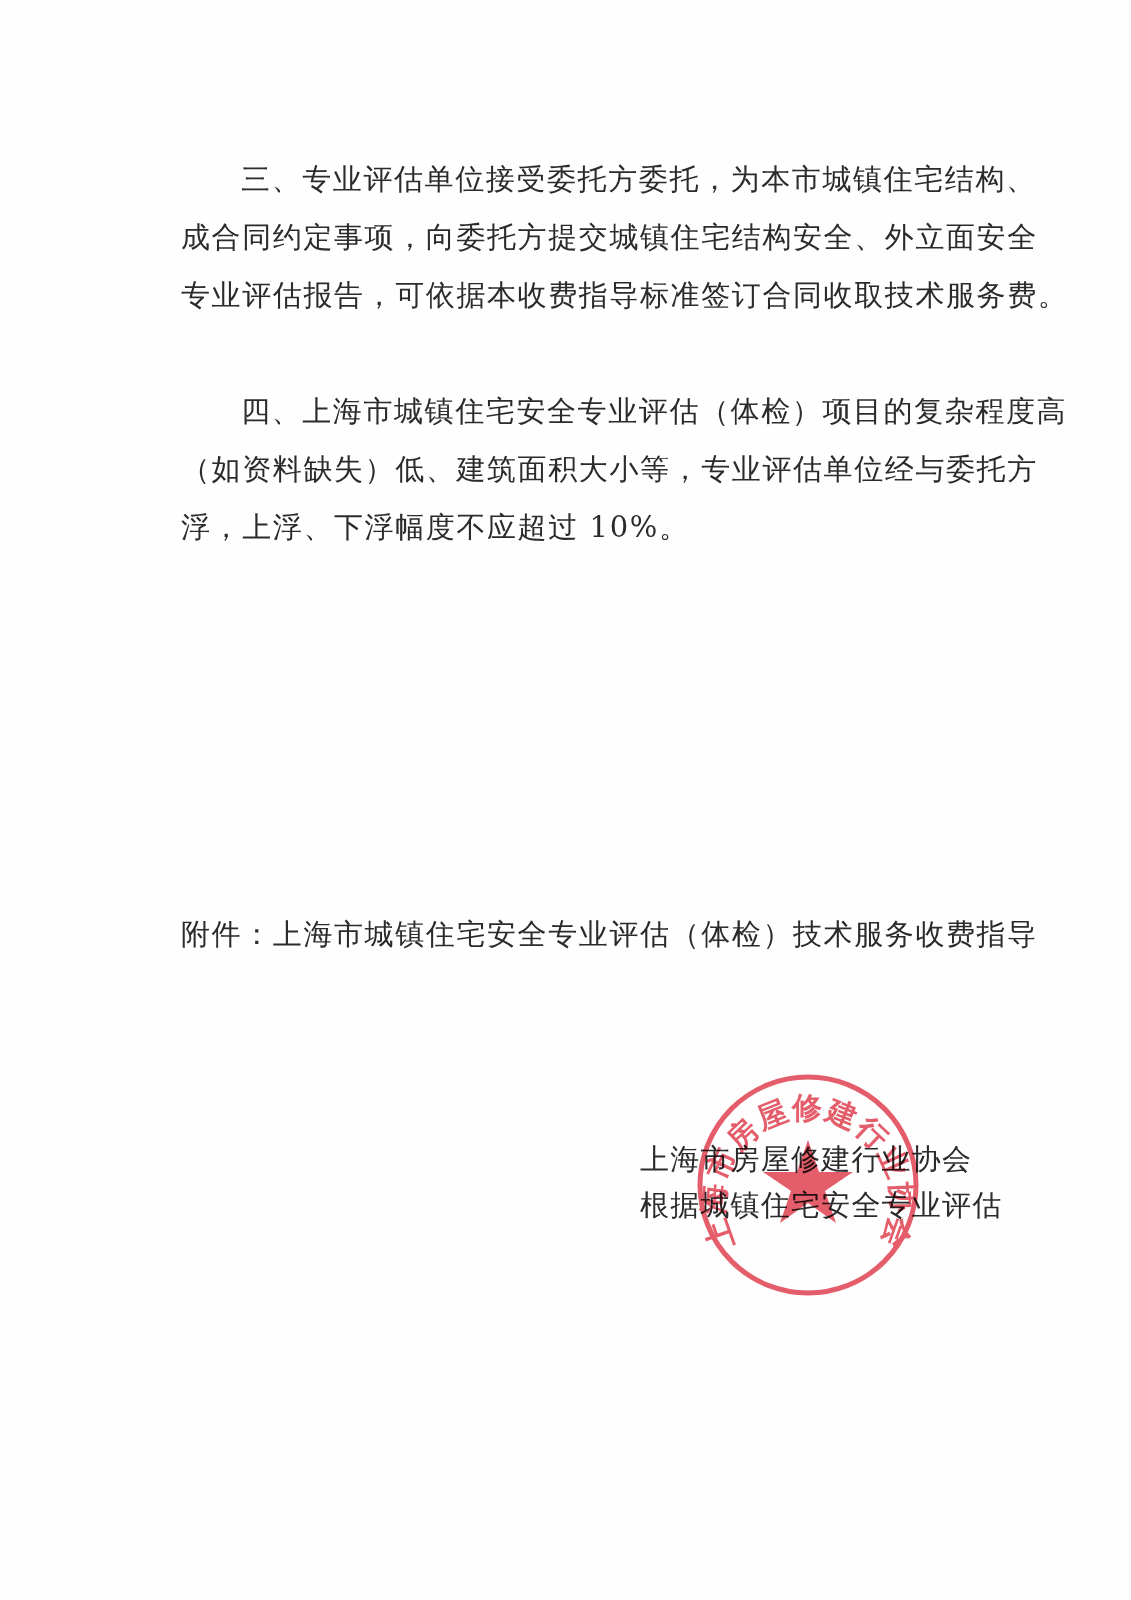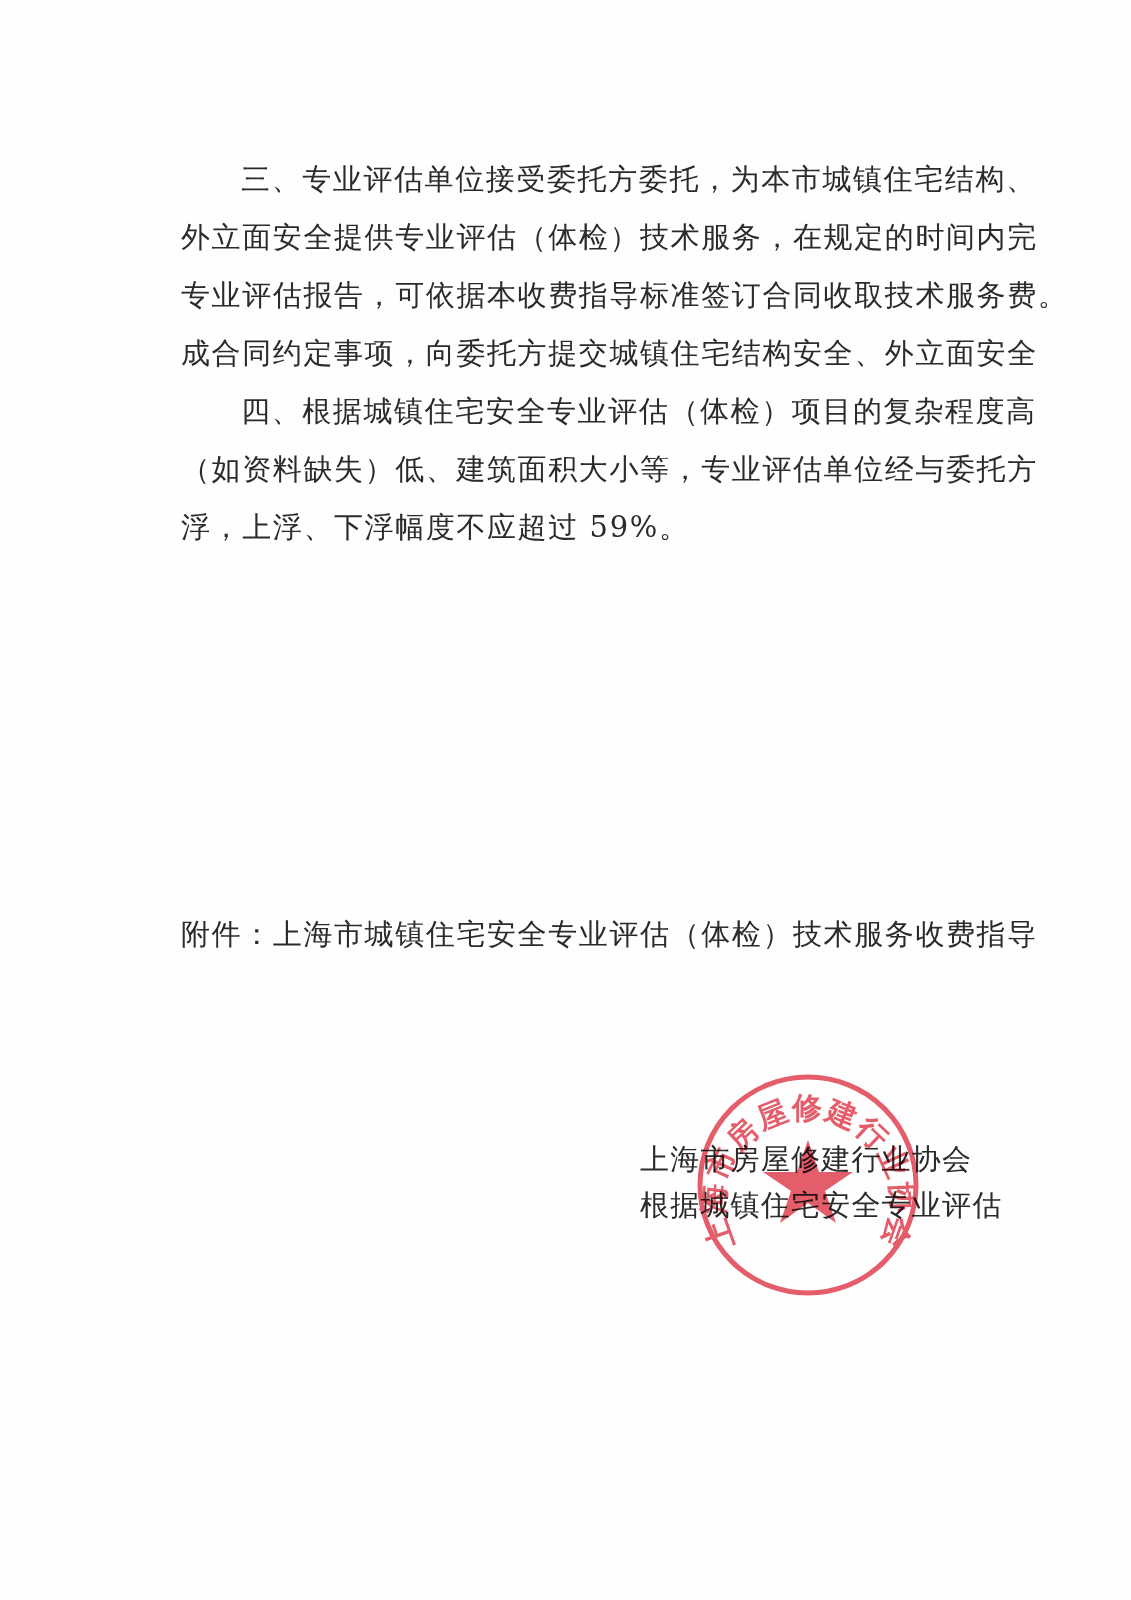--- a/index.html
+++ b/index.html
@@ -20,29 +20,28 @@
     #sign .line { display: block; white-space: nowrap; }
     #seal { position: absolute; left: 690px; top: 1070px; width: 230px; height: 230px; z-index: 3; opacity: 0.82; mix-blend-mode: multiply; }
   </style>
 </head>
 <body>
 
 <div class="page">
 
   <p class="para" id="p3">
     <span class="line indent">三、专业评估单位接受委托方委托，为本市城镇住宅结构、</span>
-    <span class="line">外立面安全提供专业评估（体检）技术服务，在规定的时间内完</span>
+    <span class="line">成合同约定事项，向委托方提交城镇住宅结构安全、外立面安全</span>
     <span class="line">专业评估报告，可依据本收费指导标准签订合同收取技术服务费。</span>
-    <span class="line">成合同约定事项，向委托方提交城镇住宅结构安全、外立面安全</span>
   </p>
 
   <p class="para" id="p4">
-    <span class="line indent">四、根据城镇住宅安全专业评估（体检）项目的复杂程度高</span>
+    <span class="line indent">四、上海市城镇住宅安全专业评估（体检）项目的复杂程度高</span>
     <span class="line">（如资料缺失）低、建筑面积大小等，专业评估单位经与委托方</span>
-    <span class="line">浮，上浮、下浮幅度不应超过 59%。</span>
+    <span class="line">浮，上浮、下浮幅度不应超过 10%。</span>
   </p>
 
 
   <div id="attach">
     <span class="line">附件：上海市城镇住宅安全专业评估（体检）技术服务收费指导</span>
   </div>
 
   <div id="sign">
     <span class="line">上海市房屋修建行业协会</span>
     <span class="line">根据城镇住宅安全专业评估</span>

